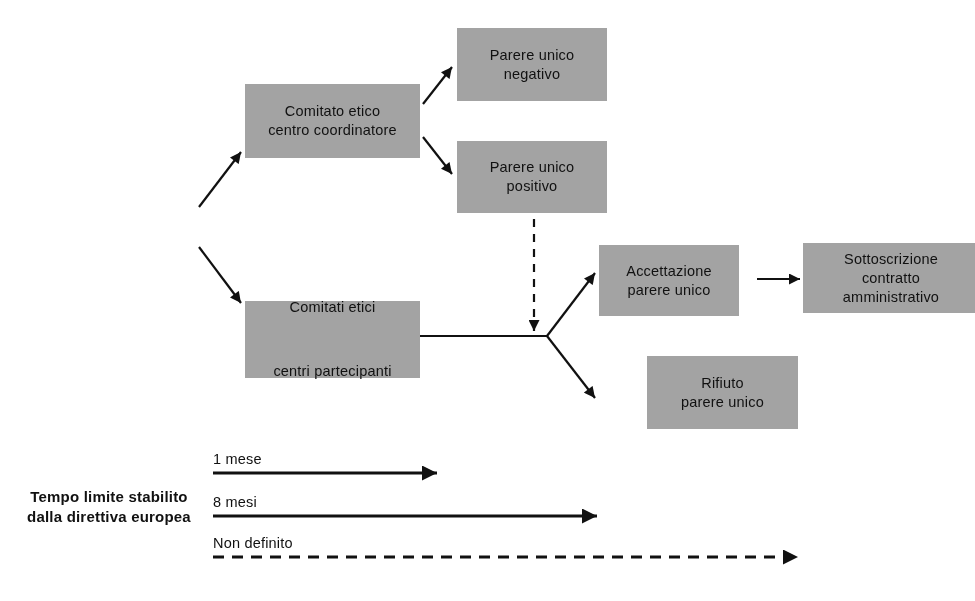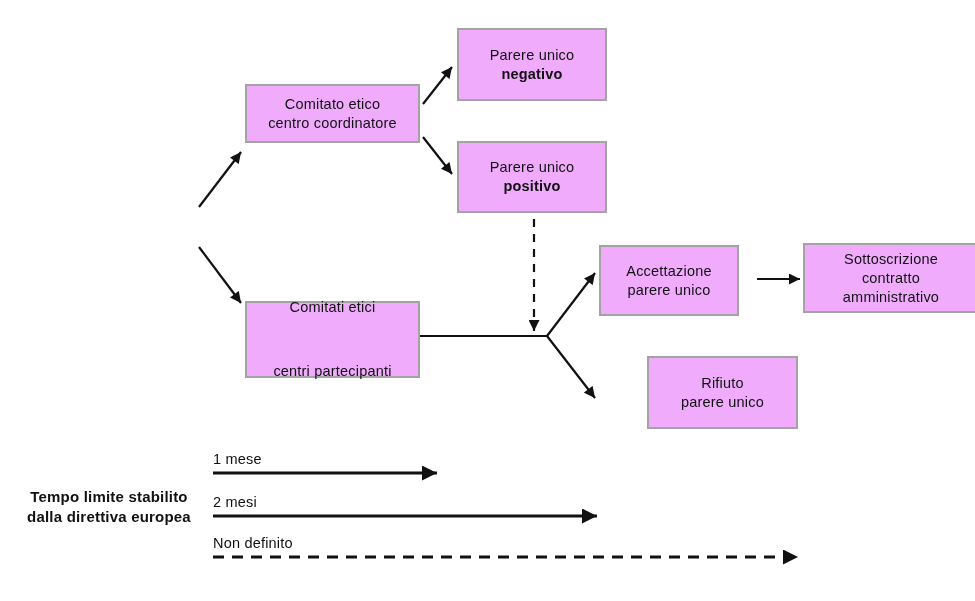--- a/index.html
+++ b/index.html
@@ -12,38 +12,38 @@
     color: #111111;
     overflow: hidden;
   }
   svg.wires {
     position: absolute;
     left: 0; top: 0;
     width: 975px; height: 601px;
   }
   .node {
     position: absolute;
-    background: #f0abfc;
+    background: #a3a3a3;
     border: 2px solid #a3a3a3;
     box-sizing: border-box;
     display: flex;
     flex-direction: column;
     align-items: center;
     justify-content: center;
     text-align: center;
     font-size: 14.5px;
     line-height: 19px;
     letter-spacing: 0.2px;
     font-weight: 500;
   }
   .node .ln { display: block; white-space: nowrap; }
-  .node .b { font-weight: 700; }
+  .node .b { font-weight: 400; }
 
   #box-sottomissione        { left: 18px;  top: 192px; width: 173px; height: 71px; }
-  #box-comitato-coordinatore{ left: 245px; top: 84px;  width: 175px; height: 59px; }
+  #box-comitato-coordinatore{ left: 245px; top: 84px;  width: 175px; height: 74px; }
   #box-parere-negativo      { left: 457px; top: 28px;  width: 150px; height: 73px; }
   #box-parere-positivo      { left: 457px; top: 141px; width: 150px; height: 72px; }
   #box-comitati-partecipanti{ left: 245px; top: 301px; width: 175px; height: 77px; gap: 45px; }
   #box-accettazione         { left: 599px; top: 245px; width: 140px; height: 71px; }
   #box-rifiuto              { left: 599px; top: 356px; width: 151px; height: 73px; margin-left: 48px; }
   #box-sottoscrizione       { left: 803px; top: 243px; width: 176px; height: 70px; }
 
   .legend-title {
     position: absolute;
     left: 12px; top: 487px; width: 194px;
@@ -129,16 +129,16 @@
     <span class="ln">contratto</span>
     <span class="ln">amministrativo</span>
   </div>
 
   <div class="legend-title">
     <span class="ln" style="display:block">Tempo limite stabilito</span>
     <span class="ln" style="display:block">dalla direttiva europea</span>
   </div>
 
   <div class="legend-label" id="legend-label-1">1 mese</div>
-  <div class="legend-label" id="legend-label-2">2 mesi</div>
+  <div class="legend-label" id="legend-label-2">8 mesi</div>
   <div class="legend-label" id="legend-label-3">Non definito</div>
 
 </div>
 
 </body></html>

